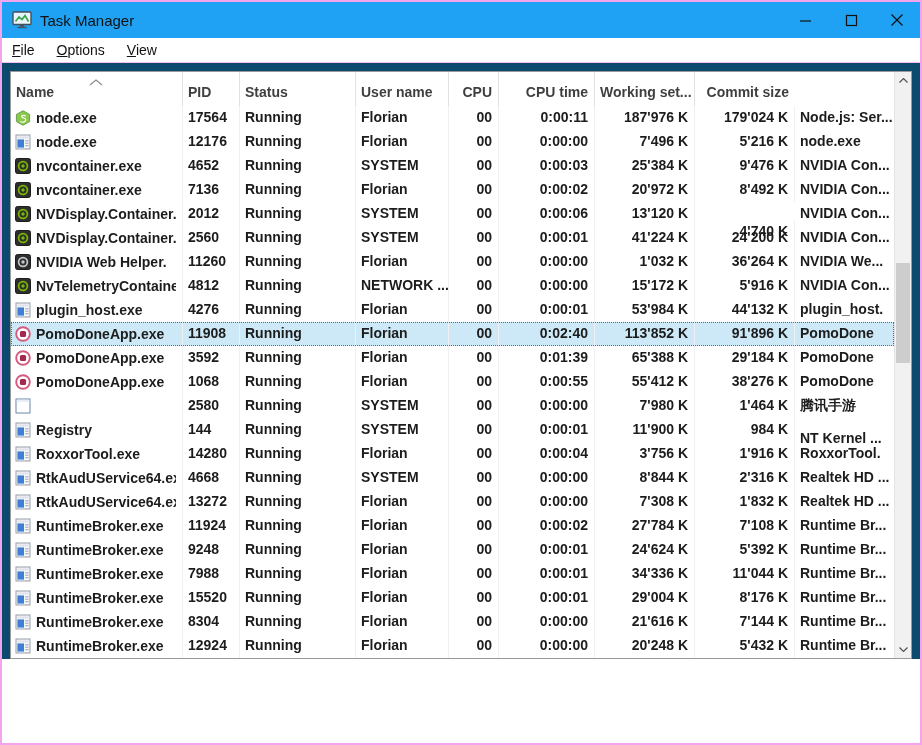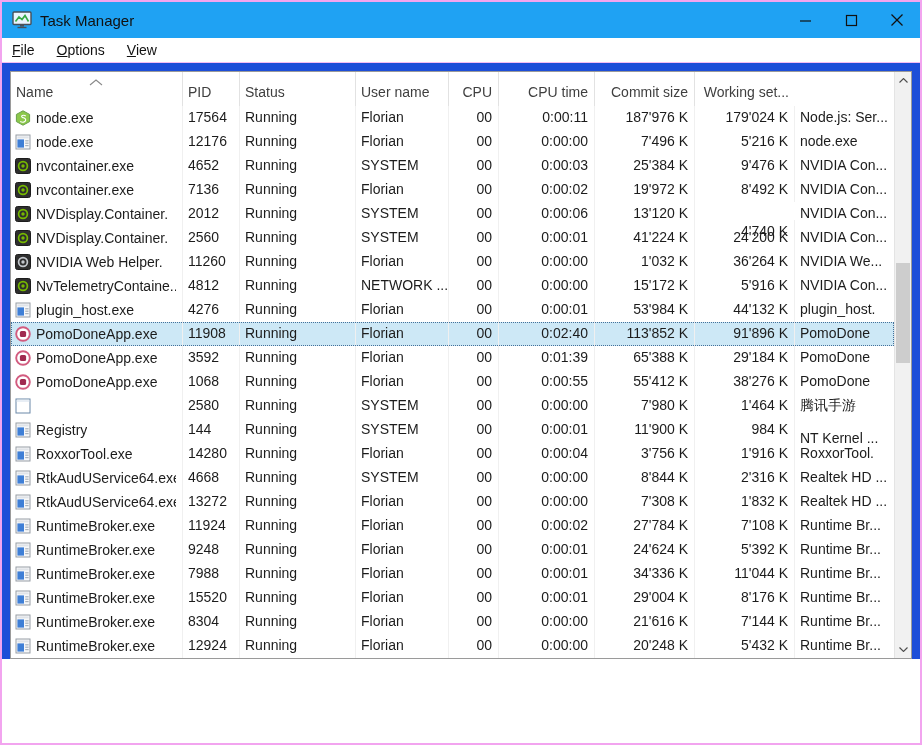--- a/index.html
+++ b/index.html
@@ -25,21 +25,21 @@
   .menu-item{font-size:14px;margin-right:22px;color:#111;}
   .menu-item .u{text-decoration:underline;}
   
   .tabstrip{height:31px;background:#f7f5f7;display:flex;align-items:flex-end;padding-left:8px;
     border-bottom:1px solid #d8d8d8;position:relative;}
   .tab{height:25px;padding:0 12px;font-size:14px;line-height:24px;background:#f0f0f0;
     border:1px solid #d8d8d8;border-bottom:none;margin-right:-1px;color:#222;position:relative;}
   .tab.active{height:29px;line-height:27px;background:#fff;z-index:2;margin-bottom:-1px;
     border-bottom:1px solid #fff;}
   
-  .content{background:#1d4ed8;height:596px;padding:8px 8px 0 8px;}
+  .content{background:#0c4a6e;height:596px;padding:8px 8px 0 8px;font-weight:bold;}
   .listview{height:588px;border:1px solid #9a9a9a;position:relative;background:#fff;overflow:hidden;}
   .hrow{display:flex;height:34px;}
   .hcell{font-size:14px;color:#3f3f3f;border-right:1px solid #e2e2e2;position:relative;
     padding:12px 6px 0 5px;white-space:nowrap;overflow:hidden;}
   .hcell.r{text-align:right;}
   .hcell:last-child{border-right:none;}
   .sortglyph{position:absolute;left:78px;top:1px;}
   .rows{position:absolute;top:34px;left:0;right:17px;bottom:0;overflow:hidden;}
   .row{display:flex;height:24px;align-items:center;}
   .cell{font-size:14px;height:24px;line-height:23px;border-right:1px solid #f0f0f0;
@@ -113,22 +113,22 @@
     <div class="listview">
       <div class="hrow" id="headerrow">
           <div class="hcell l" style="width: 172px;"><span>Name</span><span class="sortglyph"><svg width="14" height="7" viewBox="0 0 14 7">
                 <polyline points="1,6 7,1 13,6" fill="none" stroke="#8a8a8a" stroke-width="1.1"></polyline>
               </svg></span></div>
           <div class="hcell l" style="width: 57px;"><span>PID</span></div>
           <div class="hcell l" style="width: 116px;"><span>Status</span></div>
           <div class="hcell l" style="width: 93px;"><span>User name</span></div>
           <div class="hcell r" style="width: 50px;"><span>CPU</span></div>
           <div class="hcell r" style="width: 96px;"><span>CPU time</span></div>
+          <div class="hcell r" style="width: 100px;"><span>Working set...</span></div>
           <div class="hcell r" style="width: 100px;"><span>Commit size</span></div>
-          <div class="hcell r" style="width: 100px;"><span>Working set...</span></div>
         </div>
       <div class="rows" id="rows">
           <div class="row">
             <div class="cell l cell-name" style="width: 172px;">
               <span class="picon">
                 <svg width="16" height="16" viewBox="0 0 16 16">
                   <polygon points="8,0.8 14.6,4.4 14.6,11.6 8,15.2 1.4,11.6 1.4,4.4" fill="#8cc84b" stroke="#699f4c" stroke-width="1"></polygon>
                   <path d="M5.2 11.5 C7.5 12.8 10 12.3 10.6 10.5 C11.2 8.7 9.4 8.1 7.8 7.6 C6.4 7.2 6.2 6.2 7.3 5.6 C8.4 5 10 5.4 10.8 6.2" fill="none" stroke="#ffffff" stroke-width="1.1"></path>
                 </svg>
               </span>
@@ -195,21 +195,21 @@
                   <circle cx="8" cy="8" r="1.7" fill="#76b900"></circle>
                 </svg>
               </span>
               <span class="ntext">nvcontainer.exe</span>
             </div>
             <div class="cell l" style="width: 57px;">7136</div>
             <div class="cell l" style="width: 116px;">Running</div>
             <div class="cell l" style="width: 93px;">Florian</div>
             <div class="cell r" style="width: 50px;">00</div>
             <div class="cell r" style="width: 96px;">0:00:02</div>
-            <div class="cell r" style="width: 100px;">19'972 K</div>
+            <div class="cell r" style="width: 100px;">20'972 K</div>
             <div class="cell r" style="width: 100px;">8'492 K</div>
             <div class="cell l" style="width: 99px;">NVIDIA Con...</div>
           </div>
           <div class="row">
             <div class="cell l cell-name" style="width: 172px;">
               <span class="picon">
                 <svg width="16" height="16" viewBox="0 0 16 16">
                   <rect x="0.5" y="0.5" width="15" height="15" rx="2" fill="#2e2e2e" stroke="#1c1c1c"></rect>
                   <circle cx="8" cy="8" r="4.4" fill="none" stroke="#76b900" stroke-width="1.7"></circle>
                   <circle cx="8" cy="8" r="1.7" fill="#76b900"></circle>

